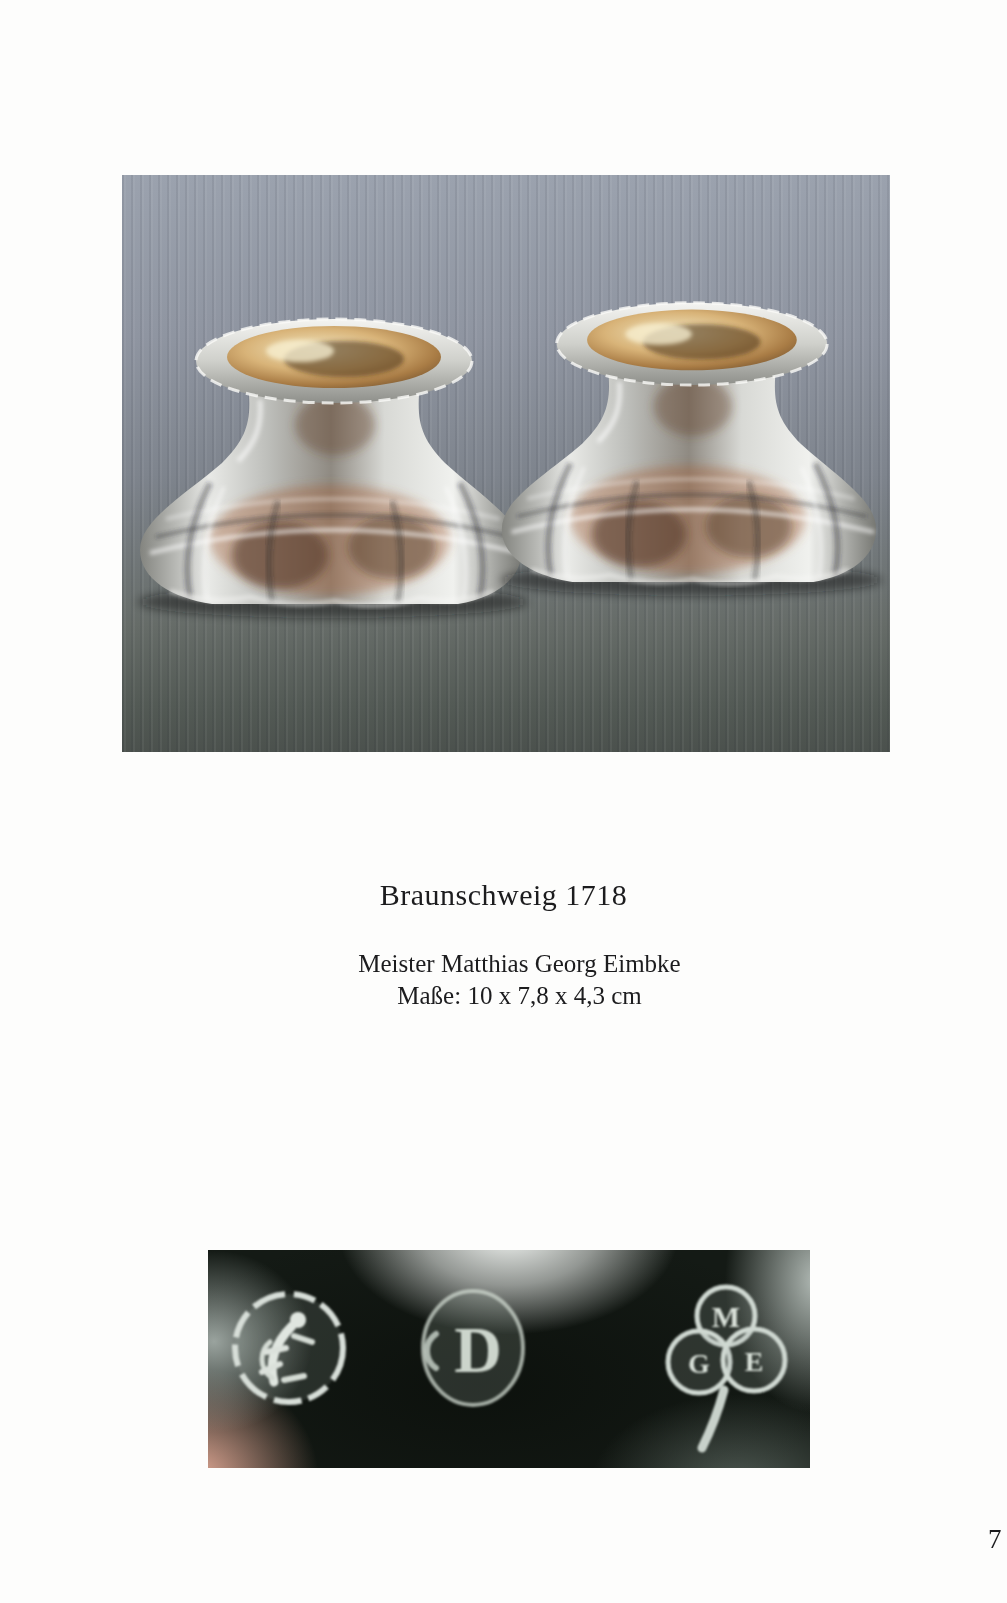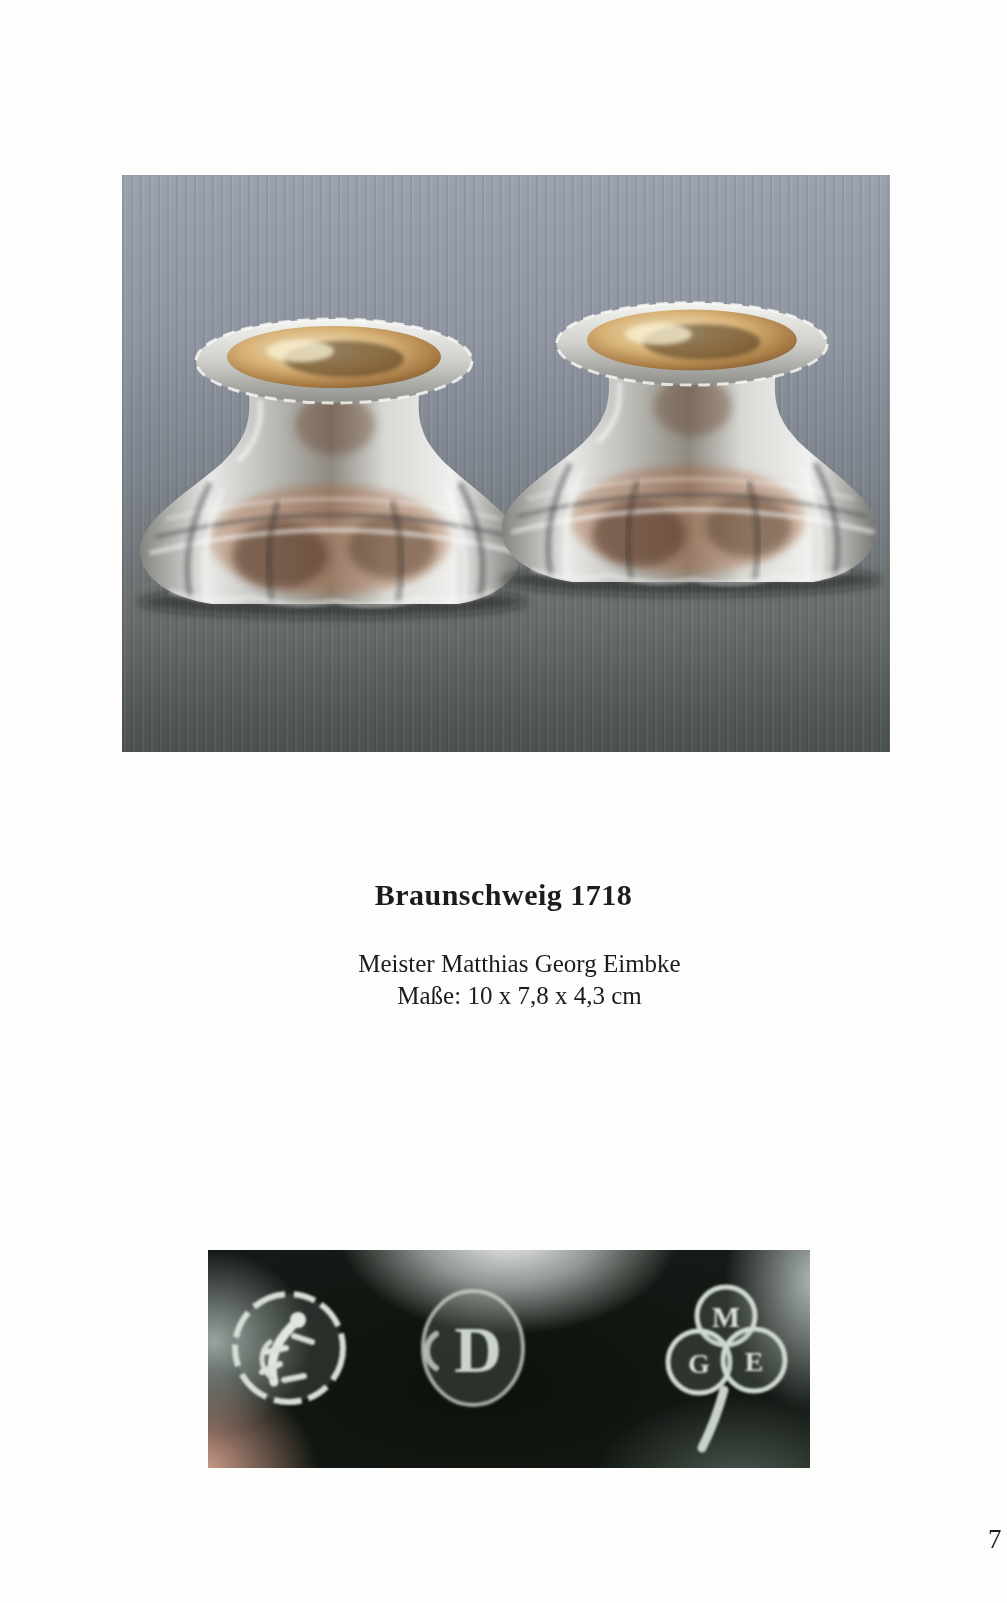--- a/index.html
+++ b/index.html
@@ -36,21 +36,21 @@
   }
   .objects-photo svg { position: absolute; left: 0; top: 0; }
 
   
   .page-title {
     position: absolute;
     left: 0; top: 878px;
     width: 1007px;
     text-align: center;
     font-size: 30px;
-    font-weight: bold;
+    font-weight: normal;
     letter-spacing: 0.5px;
   }
   .body-text {
     position: absolute;
     left: 16px; top: 948px;
     width: 1007px;
     text-align: center;
     font-size: 25px;
     line-height: 31.5px;
   }

